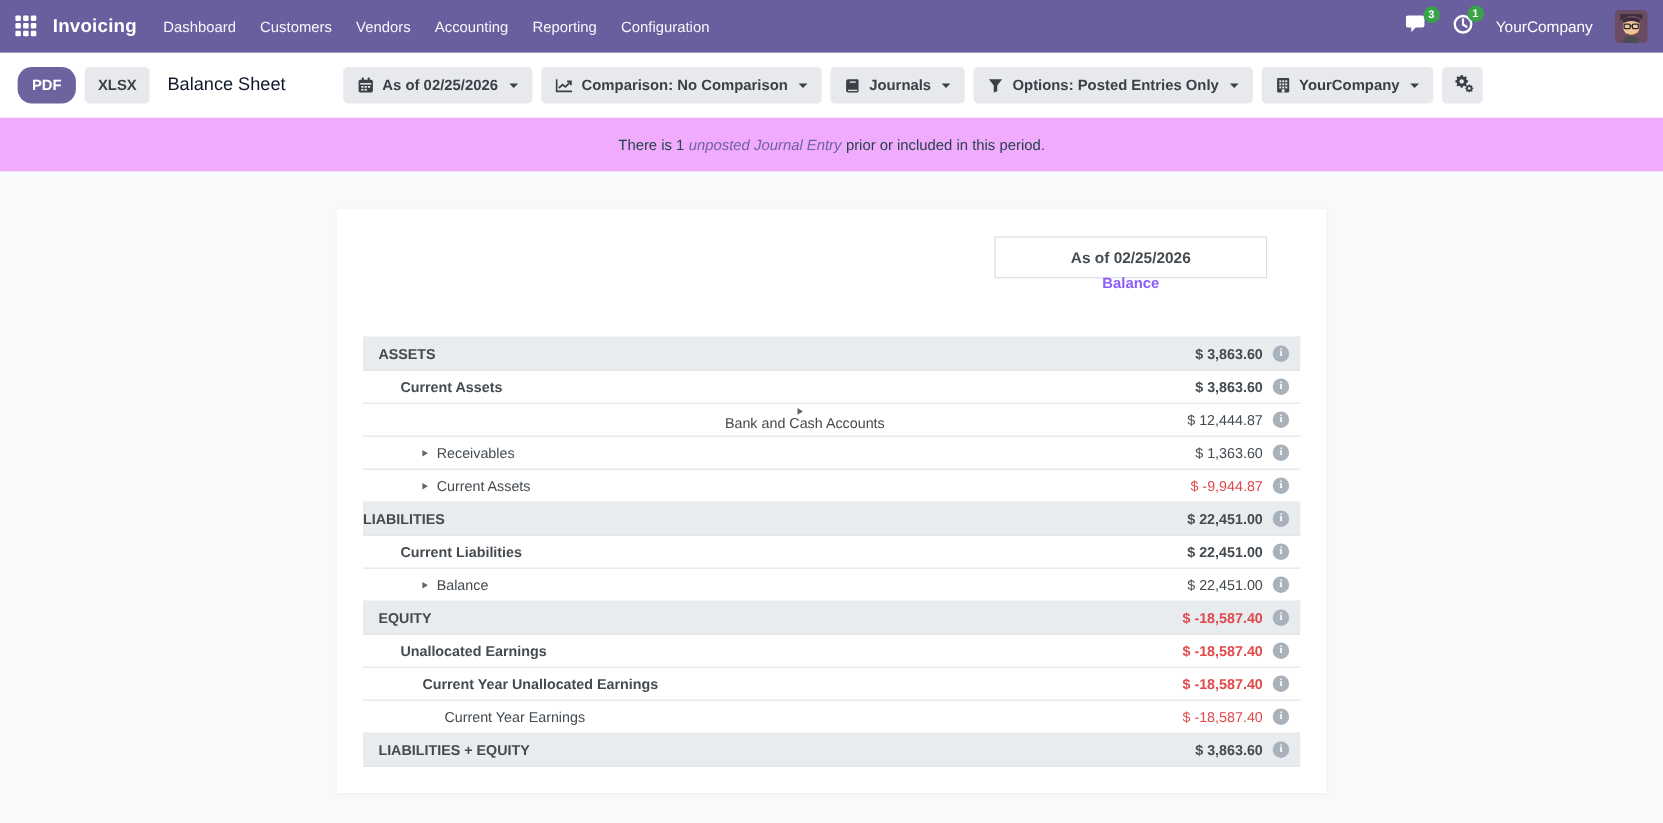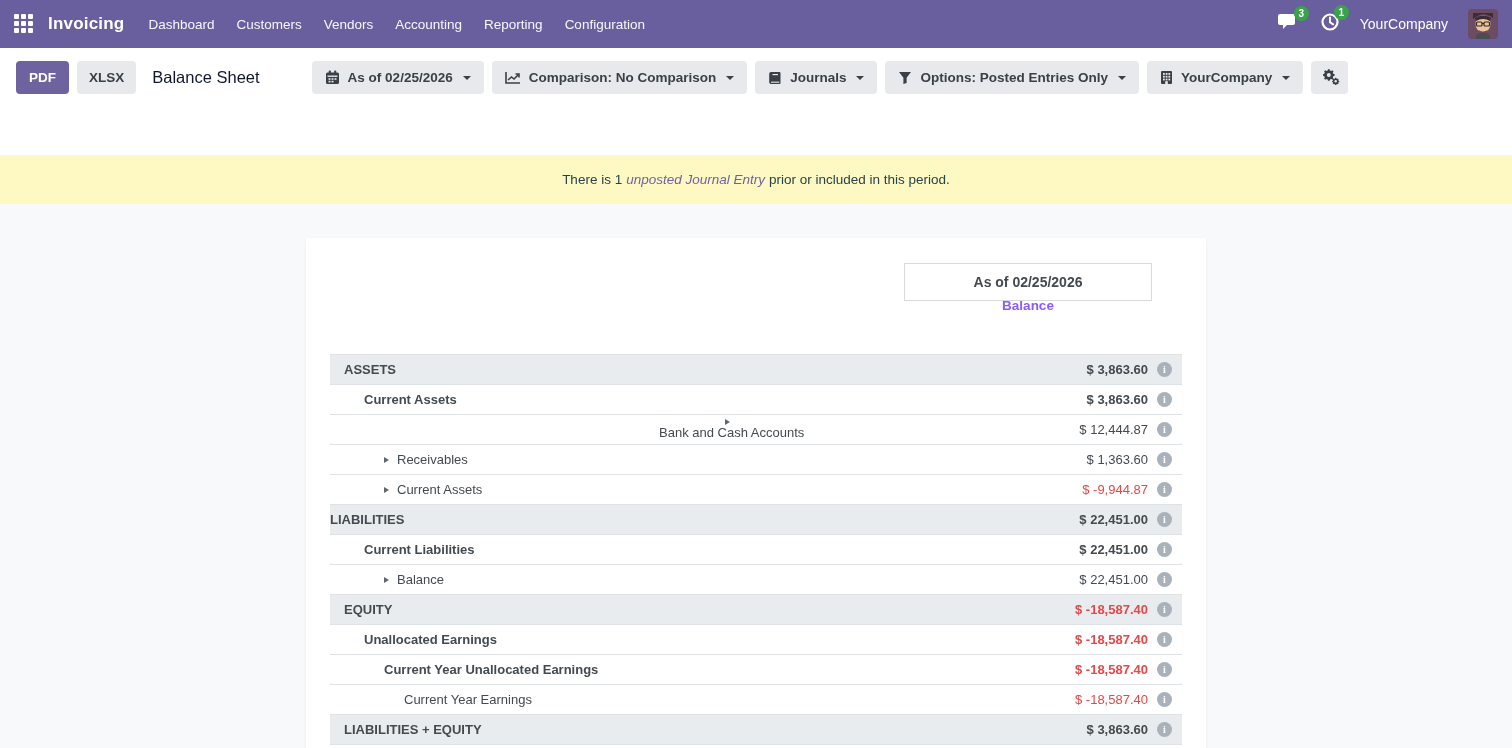--- a/index.html
+++ b/index.html
@@ -22,36 +22,36 @@
     display:flex; align-items:center; justify-content:center; padding:0 3px; }
   .company-label { font-size:14px; color:#fff; cursor:pointer; }
   .avatar { width:30px; height:30px; border-radius:4px; overflow:hidden; cursor:pointer;
     display:block; }
 
   
   .toolbar { height:59px; background:#fff; display:flex; align-items:center;
     padding:0 16px; gap:8px; }
   .btn { height:33px; border:none; border-radius:4px; font-size:13.5px; font-weight:700;
     cursor:pointer; font-family:inherit; display:inline-flex; align-items:center; }
-  .btn-pdf { background:#6e639e; color:#fff; padding:0 13px; }
+  .btn-pdf { background:#6e639e; color:#fff; padding:0 13px;border-radius:13px; }
   .btn-xlsx { background:#e7e9ed; color:#3a4047; padding:0 12px; }
   .page-title { font-size:16.5px; color:#0f172a; margin-left:8px; font-weight:400; }
   .filter-group { display:flex; align-items:center; gap:8px; margin-left:44px; }
   .filter-btn { background:#e7e9ed; color:#3a4047; height:33px; border-radius:4px;
     display:inline-flex; align-items:center; gap:8px; padding:0 13px; font-size:13.5px;
     font-weight:600; cursor:pointer; }
   .filter-btn svg { display:block; }
   .caret-down { width:0; height:0; border-left:4px solid transparent;
     border-right:4px solid transparent; border-top:4px solid #3a4047; margin-left:2px; }
   .gear-btn { background:#e7e9ed; border-radius:4px; height:33px; width:37px;
     display:flex; align-items:center; justify-content:center; cursor:pointer; }
 
   
-  .banner { height:49px; background:#fef9c3; display:flex; align-items:center;
-    justify-content:center; font-size:13.5px; color:#26424c;margin-top:48px; }
+  .banner { height:49px; background:#f0abfc; display:flex; align-items:center;
+    justify-content:center; font-size:13.5px; color:#26424c; }
   .banner a { color:#6f5fa7; text-decoration:none; font-weight:500; cursor:pointer;
     margin:0 4px;font-style:italic; }
 
   
   .main { background:#f8f9fa; height:592px; padding-top:34px; }
   .report-card { width:900px; margin:0 auto; background:#fff; min-height:530px;
     padding:24px; box-shadow:0 1px 3px rgba(0,0,0,.06); }
 
   .report-header { position:relative; height:92px; }
   .period-box { position:absolute; right:30px; top:1px; width:248px; height:38px;

